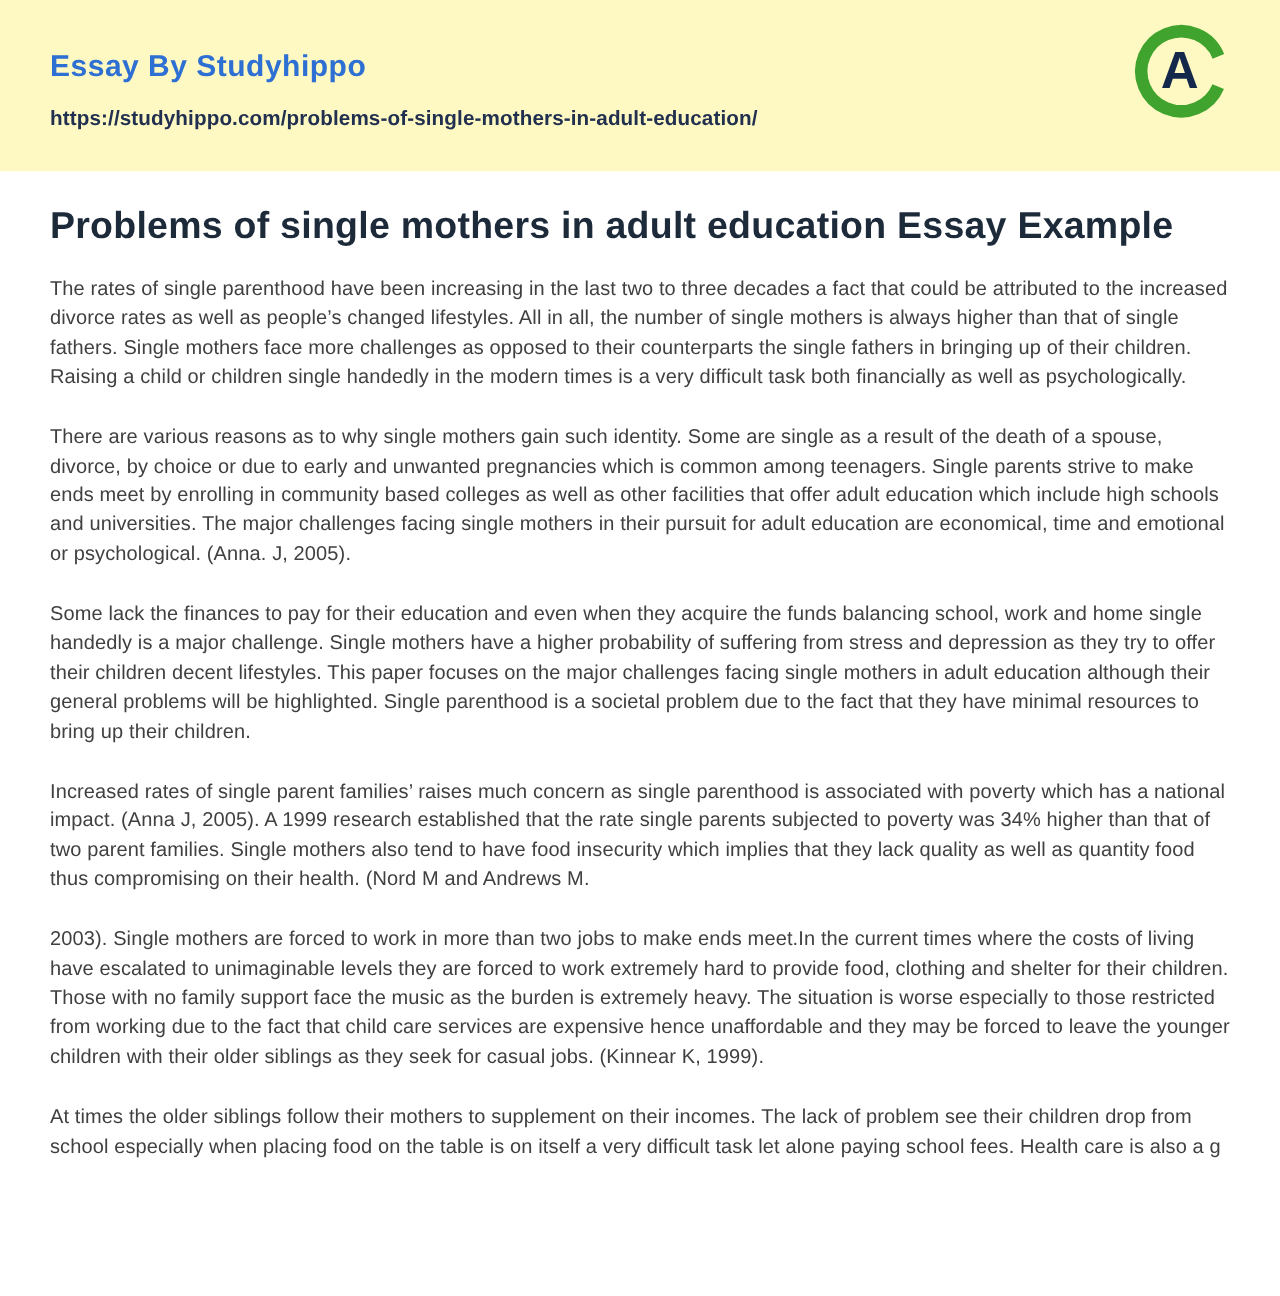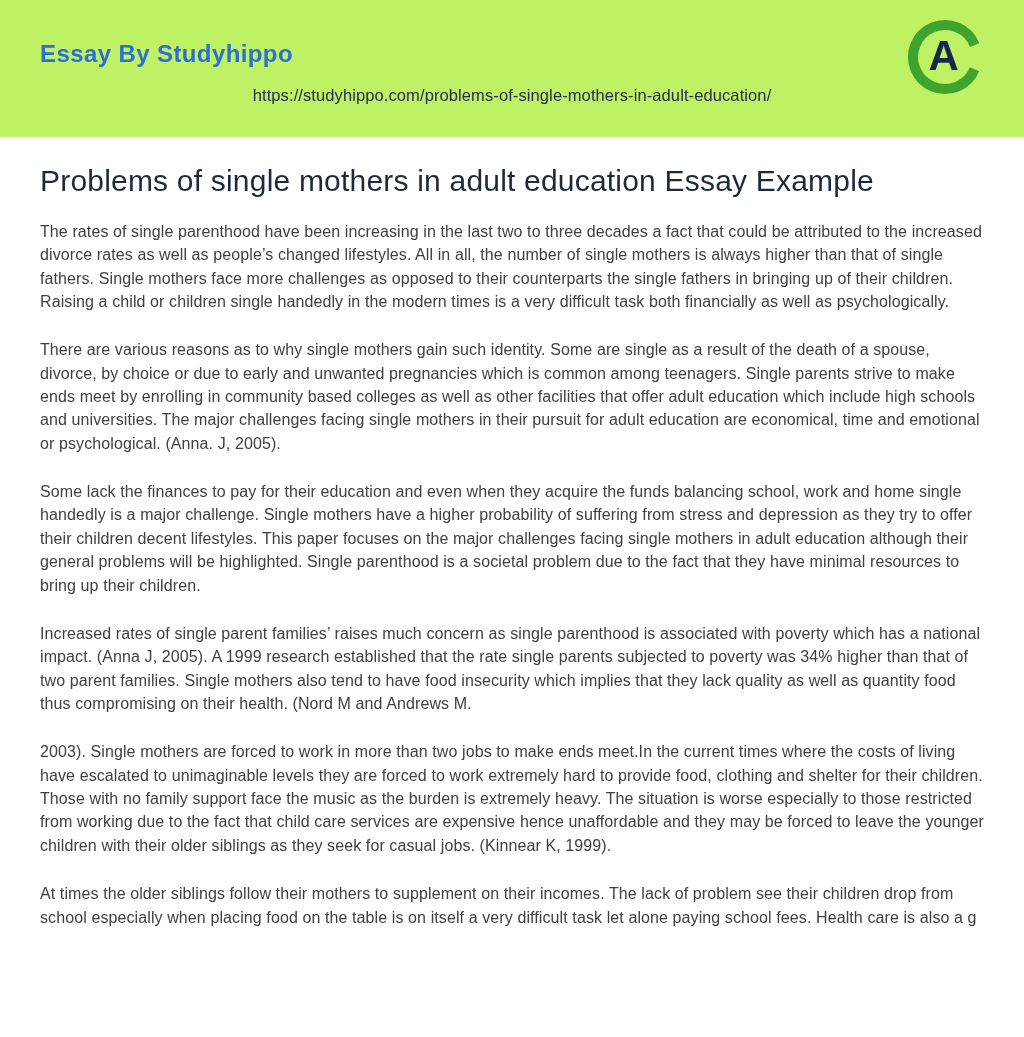--- a/index.html
+++ b/index.html
@@ -8,37 +8,36 @@
     width: 1024px;
     height: 1037px;
     overflow: hidden;
     background: #ffffff;
     font-family: "Liberation Sans", sans-serif;
   }
 
   
   .page-header {
     position: relative;
-    background: #bef264;
+    background: #fef9c3;
     padding: 40px 40px 32px 40px;
     min-height: 131px;
   }
   .site-title {
     color: #2d6fd2;
     font-size: 24px;
     font-weight: 700;
     letter-spacing: 0.4px;
     margin: 0 0 18px 0;
   }
   .site-url {
     color: #22304f;
     font-size: 16.5px;
-    font-weight: 400;
+    font-weight: 700;
     letter-spacing: 0.1px;
-    text-align: center;
   }
   .logo-wrap {
     position: absolute;
     top: 17px;
     right: 39px;
     width: 80px;
     height: 80px;
   }
   .logo-wrap svg { display: block; }
   .logo-letter {
@@ -55,21 +54,21 @@
   
   .article {
     padding: 0 40px;
   }
   .article-title {
     margin: 26px 0 20px 0;
     max-width: 905px;
     color: #1c2a3a;
     font-size: 30px;
     line-height: 1.23;
-    font-weight: 400;
+    font-weight: 700;
     letter-spacing: 0.2px;
   }
   .essay-paragraph {
     margin: 0 0 25px 0;
     max-width: 946px;
     color: #404040;
     font-size: 16px;
     line-height: 1.46;
     letter-spacing: 0.1px;
   }

